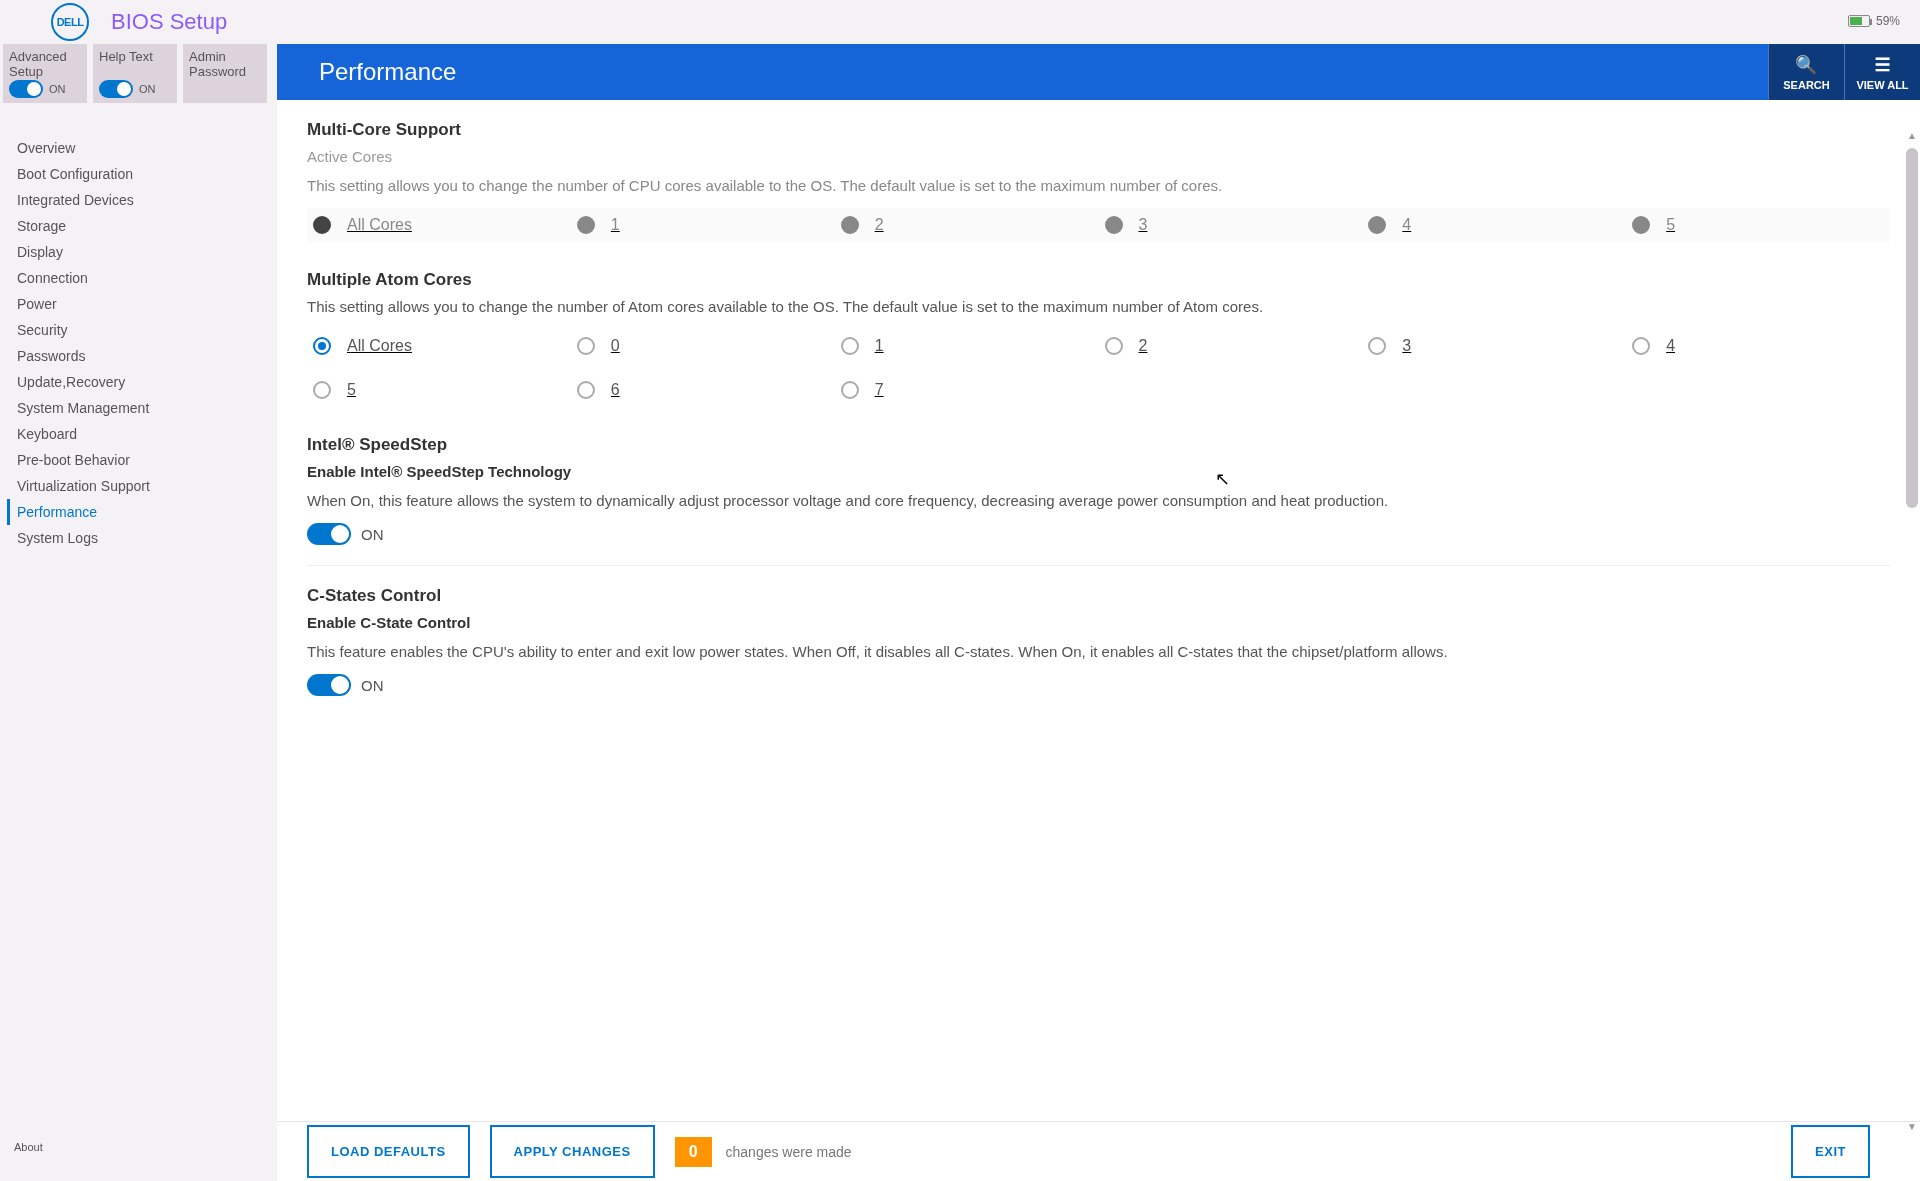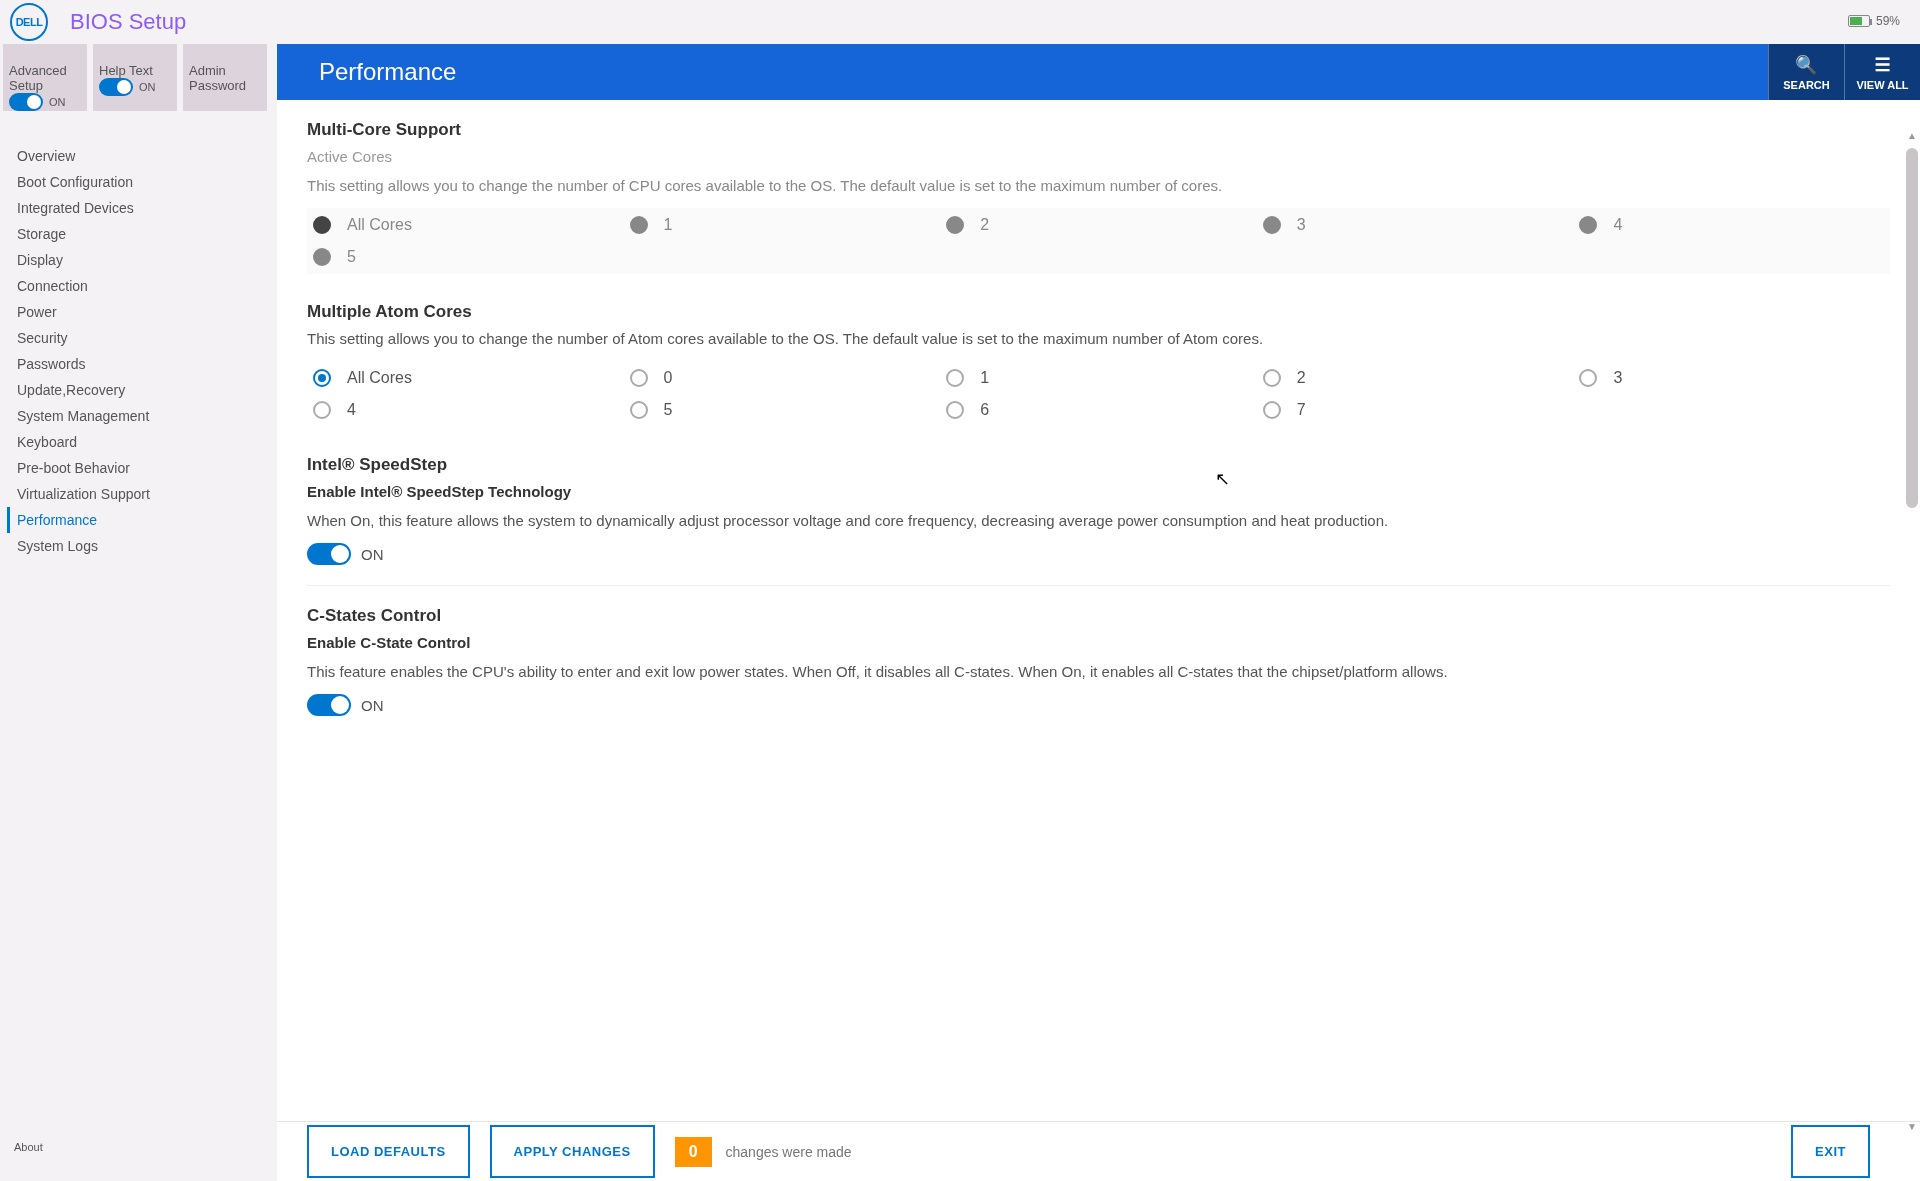--- a/index.html
+++ b/index.html
@@ -1,31 +1,31 @@
 <!DOCTYPE html>
 <html><head>
 <meta charset="utf-8">
 <style>
 * { margin:0; padding:0; box-sizing:border-box; font-family:Arial,Helvetica,sans-serif; }
 body { background:#f5f2f5; width:1920px; height:1181px; overflow:hidden; position:relative; }
 
 
-.topbar { height:44px; display:flex; align-items:center; padding:0 10px; }
+.topbar { height:44px; display:flex; align-items:center; padding:0 10px;margin-left:41px; }
 .logo { width:38px; height:38px; border:2.5px solid #0076ce; border-radius:50%; display:flex; align-items:center; justify-content:center; color:#0076ce; font-weight:bold; font-size:11px; letter-spacing:-0.5px; margin-right:22px; }
 .top-title { font-size:22px; color:#8b5cf6; }
 .battery { position:absolute; right:20px; top:14px; display:flex; align-items:center; font-size:12px; color:#666; }
 .batt-icon { width:22px; height:12px; border:1px solid #888; border-radius:2px; margin-right:6px; position:relative; }
 .batt-icon::after { content:""; position:absolute; right:-3px; top:3px; width:2px; height:6px; background:#888; }
 .batt-fill { position:absolute; left:1px; top:1px; bottom:1px; width:59%; background:#4caf50; }
 
 
 .left { position:absolute; left:0; top:44px; width:277px; bottom:0; background:#f5f2f5; }
 .model { font-size:14px; color:#444; padding:10px 5px; }
 .cards { display:flex; gap:6px; padding:0 3px; }
-.card { background:#ddd3dc; width:84px; height:67px; padding:19px 6px; font-size:13px; color:#555; display:flex; flex-direction:column; justify-content:space-between; }
+.card { background:#ddd3dc; width:84px; height:59px; padding:5px 6px; font-size:13px; color:#555; display:flex; flex-direction:column; justify-content:space-between; }
 .toggle-row { display:flex; align-items:center; font-size:11px; color:#555; }
 .toggle { width:34px; height:18px; border-radius:9px; background:#0076ce; position:relative; margin-right:6px; }
 .toggle::after { content:""; position:absolute; width:14px; height:14px; background:#fff; border-radius:50%; top:2px; right:2px; }
 .nav { margin-top:32px;padding-left:7px; }
 .nav-item { padding:5px 10px; font-size:14px; color:#555; cursor:pointer; }
 .nav-item.active { color:#0076ce; border-left:3px solid #0076ce; padding-left:7px; }
 .about { position:absolute; bottom:28px; left:14px; font-size:11px; color:#555; }
 
 
 .main { position:absolute; left:277px; right:0; top:44px; bottom:0; background:#fff; display:flex; flex-direction:column; }
@@ -35,21 +35,21 @@
 .hbtn.dark { background:#0d3a7a; }
 .hicon { font-size:18px; margin-bottom:3px; }
 
 .content { flex:1; overflow:hidden; padding:20px 30px 0 30px; position:relative; }
 .section-title { font-size:17px; font-weight:bold; color:#333; margin-bottom:8px; }
 .sub-title { font-size:15px; color:#999; margin-bottom:12px; }
 .sub-title.dark { color:#333; font-weight:bold; }
 .desc { font-size:15px; color:#888; margin-bottom:14px; }
 .desc.dark { color:#555; }
 
-.radio-grid { display:grid; grid-template-columns:repeat(5,1fr); row-gap:14px; margin-bottom:28px; padding:8px 0; }
+.radio-grid { display:grid; grid-template-columns:repeat(6,1fr); row-gap:26px; margin-bottom:28px; padding:8px 0;text-decoration:underline; }
 .radio-grid.dim { background:rgba(0,0,0,0.02); }
 .ropt { display:flex; align-items:center; font-size:16px; color:#888; padding-left:6px; }
 .ropt.dark { color:#555; }
 .rcirc { width:18px; height:18px; border-radius:50%; border:2px solid #aaa; margin-right:16px; position:relative; }
 .rcirc.onblue { border-color:#0076ce; }
 .rcirc.onblue::after { content:""; position:absolute; inset:3px; border-radius:50%; background:#0076ce; }
 .rcirc.filled { background:#888; border-color:#888; }
 .rcirc.filled.sel { background:#444; border-color:#444; }
 
 .big-toggle { width:44px; height:22px; border-radius:11px; background:#0076ce; position:relative; display:inline-block; vertical-align:middle; margin-right:10px; }

